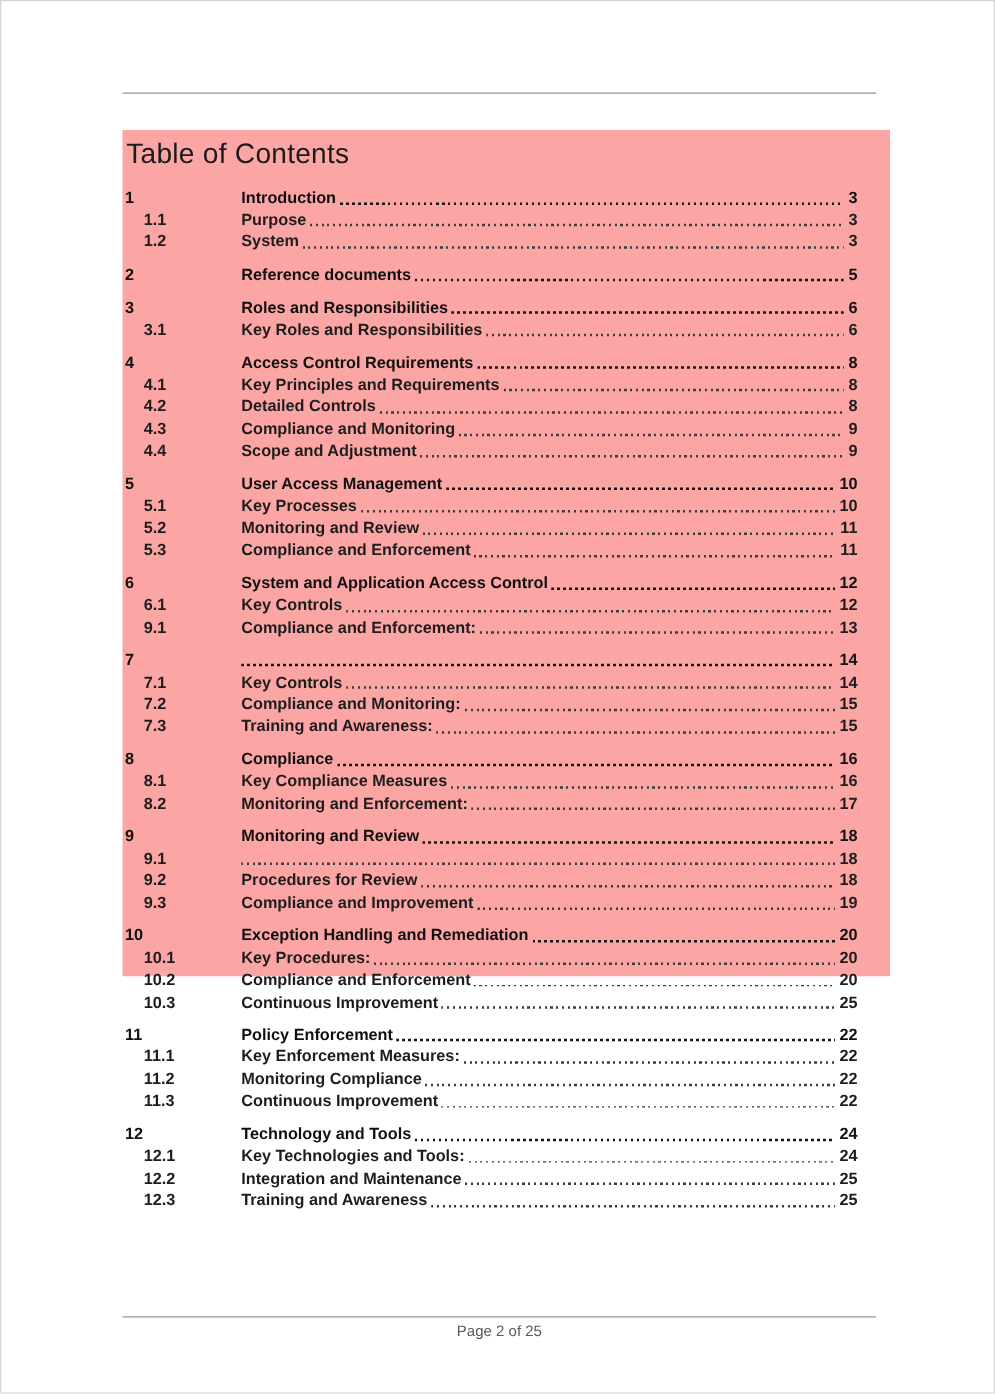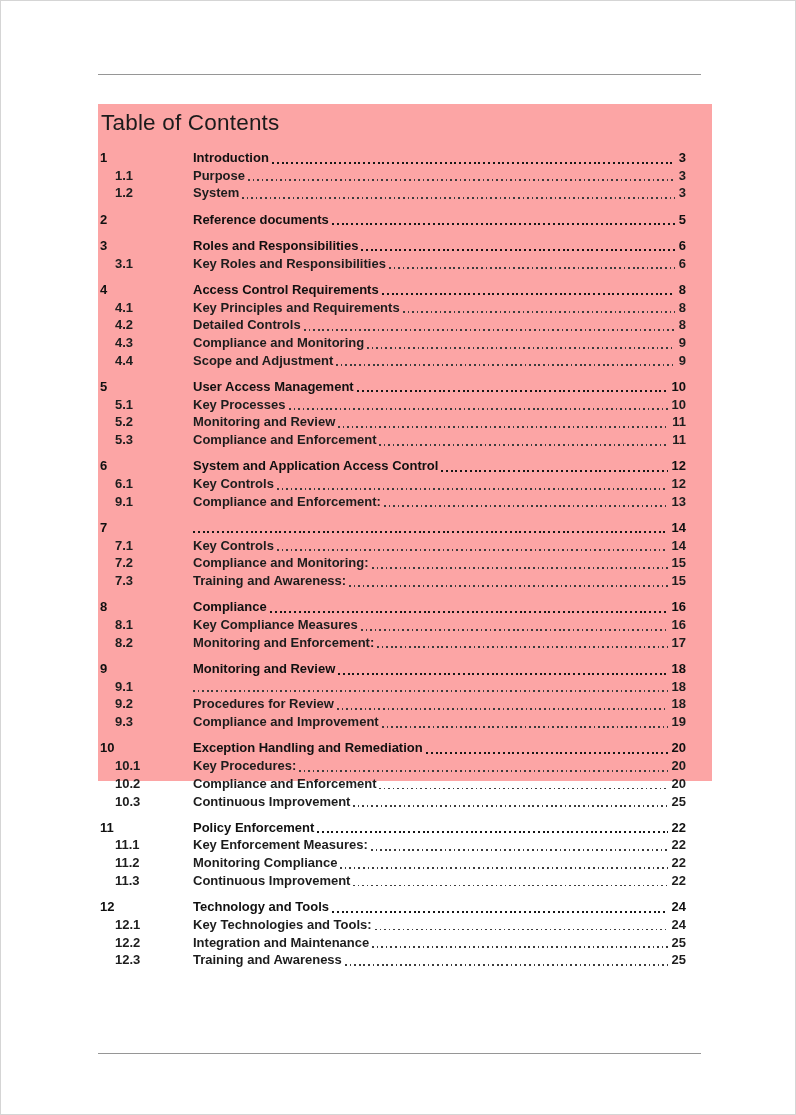--- a/index.html
+++ b/index.html
@@ -327,14 +327,15 @@
         <div class="toc-row lvl2">
           <span class="num">12.3</span>
           <span class="title">Training and Awareness</span>
           <span class="leader"></span>
           <span class="pagenum">25</span>
         </div>
       </div>
   </div>
 
   <div class="footer-rule"></div>
+  <div class="footer-text">Page 2 of 25</div>
 
 </div>
 
 </body></html>

